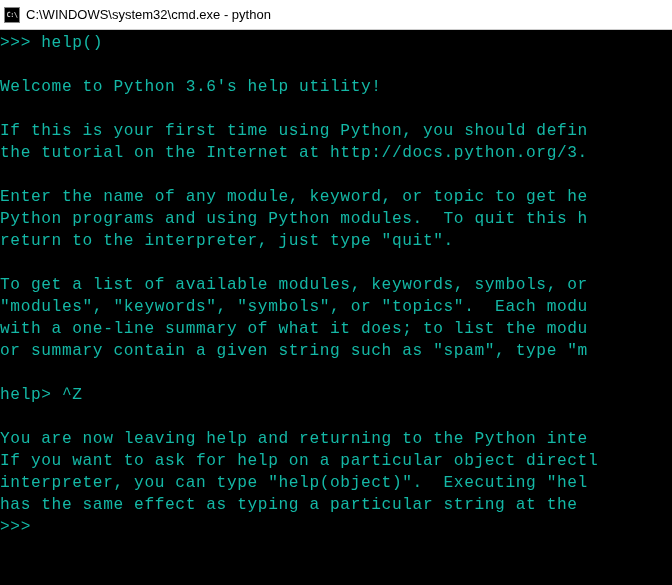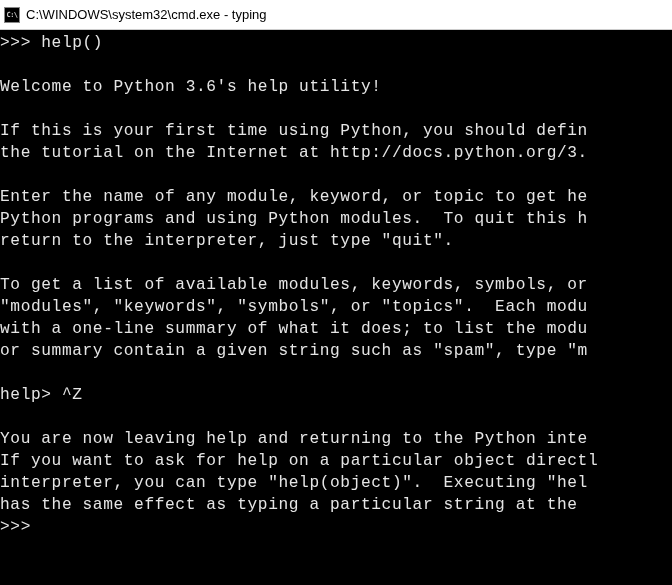--- a/index.html
+++ b/index.html
@@ -35,39 +35,39 @@
       align-items: center;
       justify-content: center;
       font-size: 7px;
       font-weight: bold;
       color: #ccc;
       font-family: "Consolas", monospace;
       letter-spacing: -0.5px;
     }
     .terminal {
       background: #000;
-      color: #e5e5e5;
+      color: #14b8a6;
       width: 672px;
       height: 555px;
       padding: 2px 0 0 0;
       font-size: 16.2px;
       line-height: 22px;
       white-space: pre;
       overflow: hidden;
       letter-spacing: 0.6px;
     }
   </style>
 </head>
 <body>
 
 <div class="titlebar">
   <div class="app-icon">
     <span>C:\</span>
   </div>
-  <span>C:\WINDOWS\system32\cmd.exe - typing</span>
+  <span>C:\WINDOWS\system32\cmd.exe - python</span>
 </div>
 
 <div class="terminal"><span>&gt;&gt;&gt; help()
 
 Welcome to Python 3.6's help utility!
 
 If this is your first time using Python, you should defin
 the tutorial on the Internet at http://docs.python.org/3.
 
 Enter the name of any module, keyword, or topic to get he

